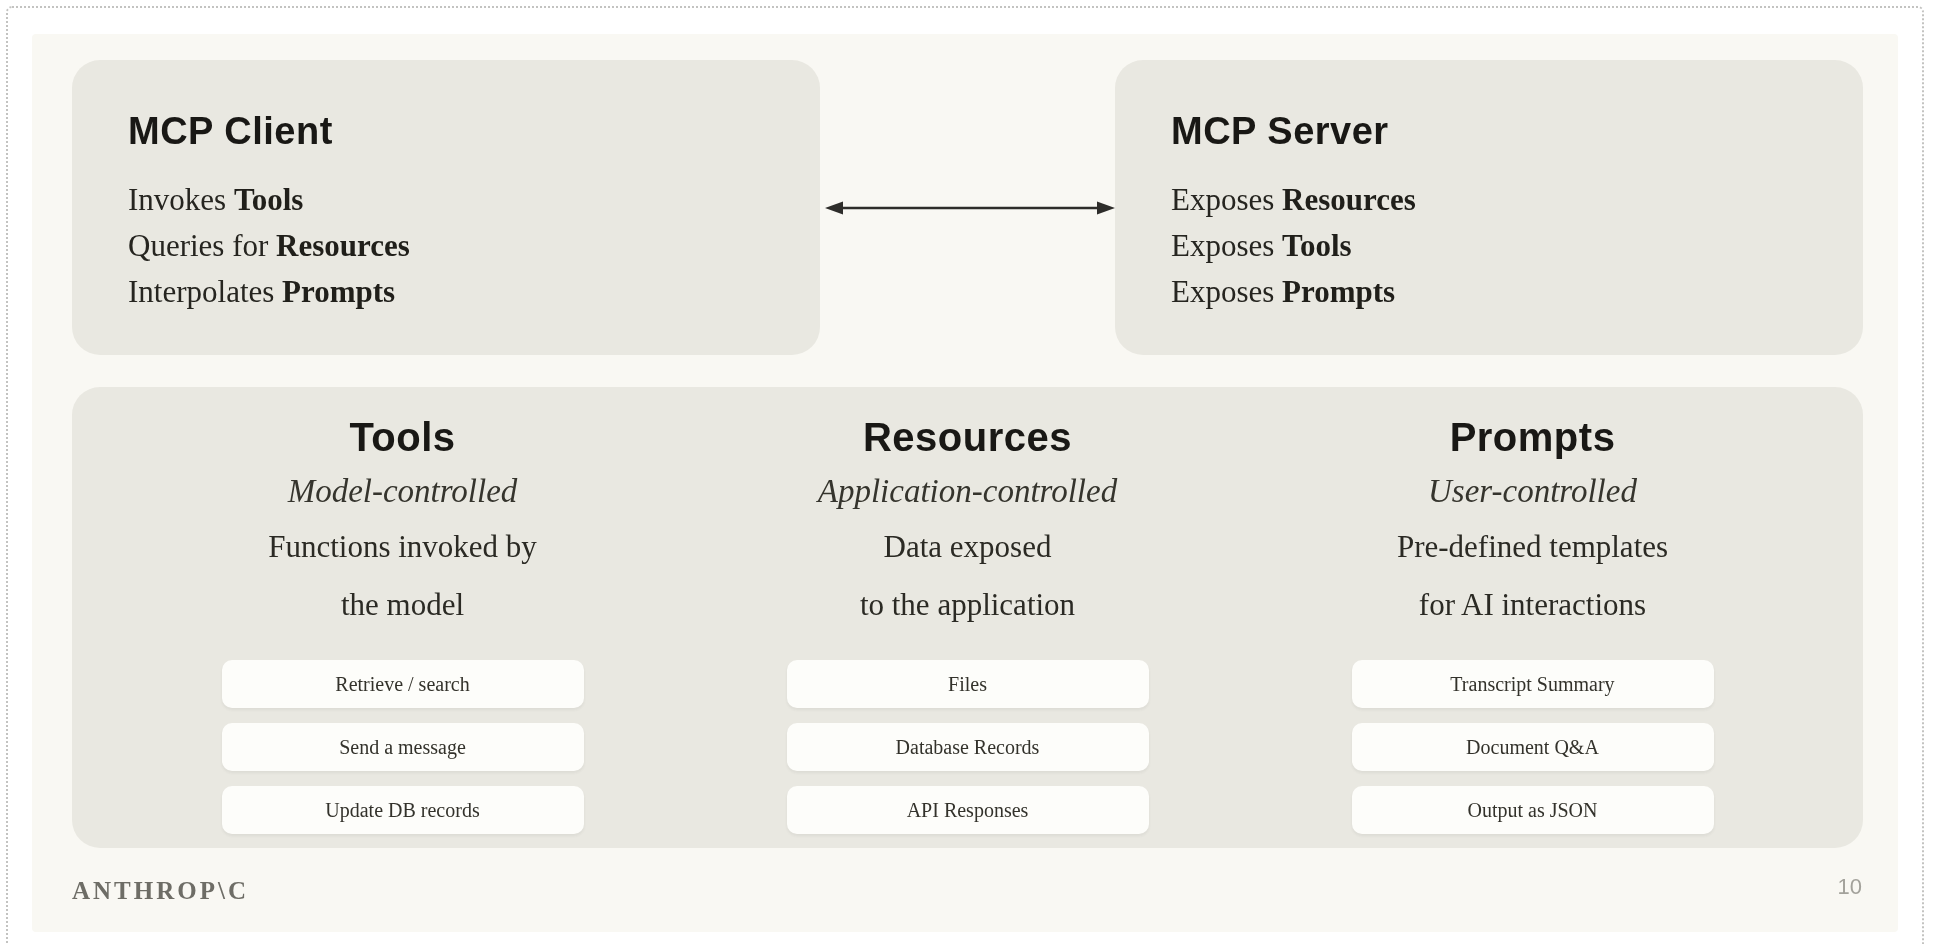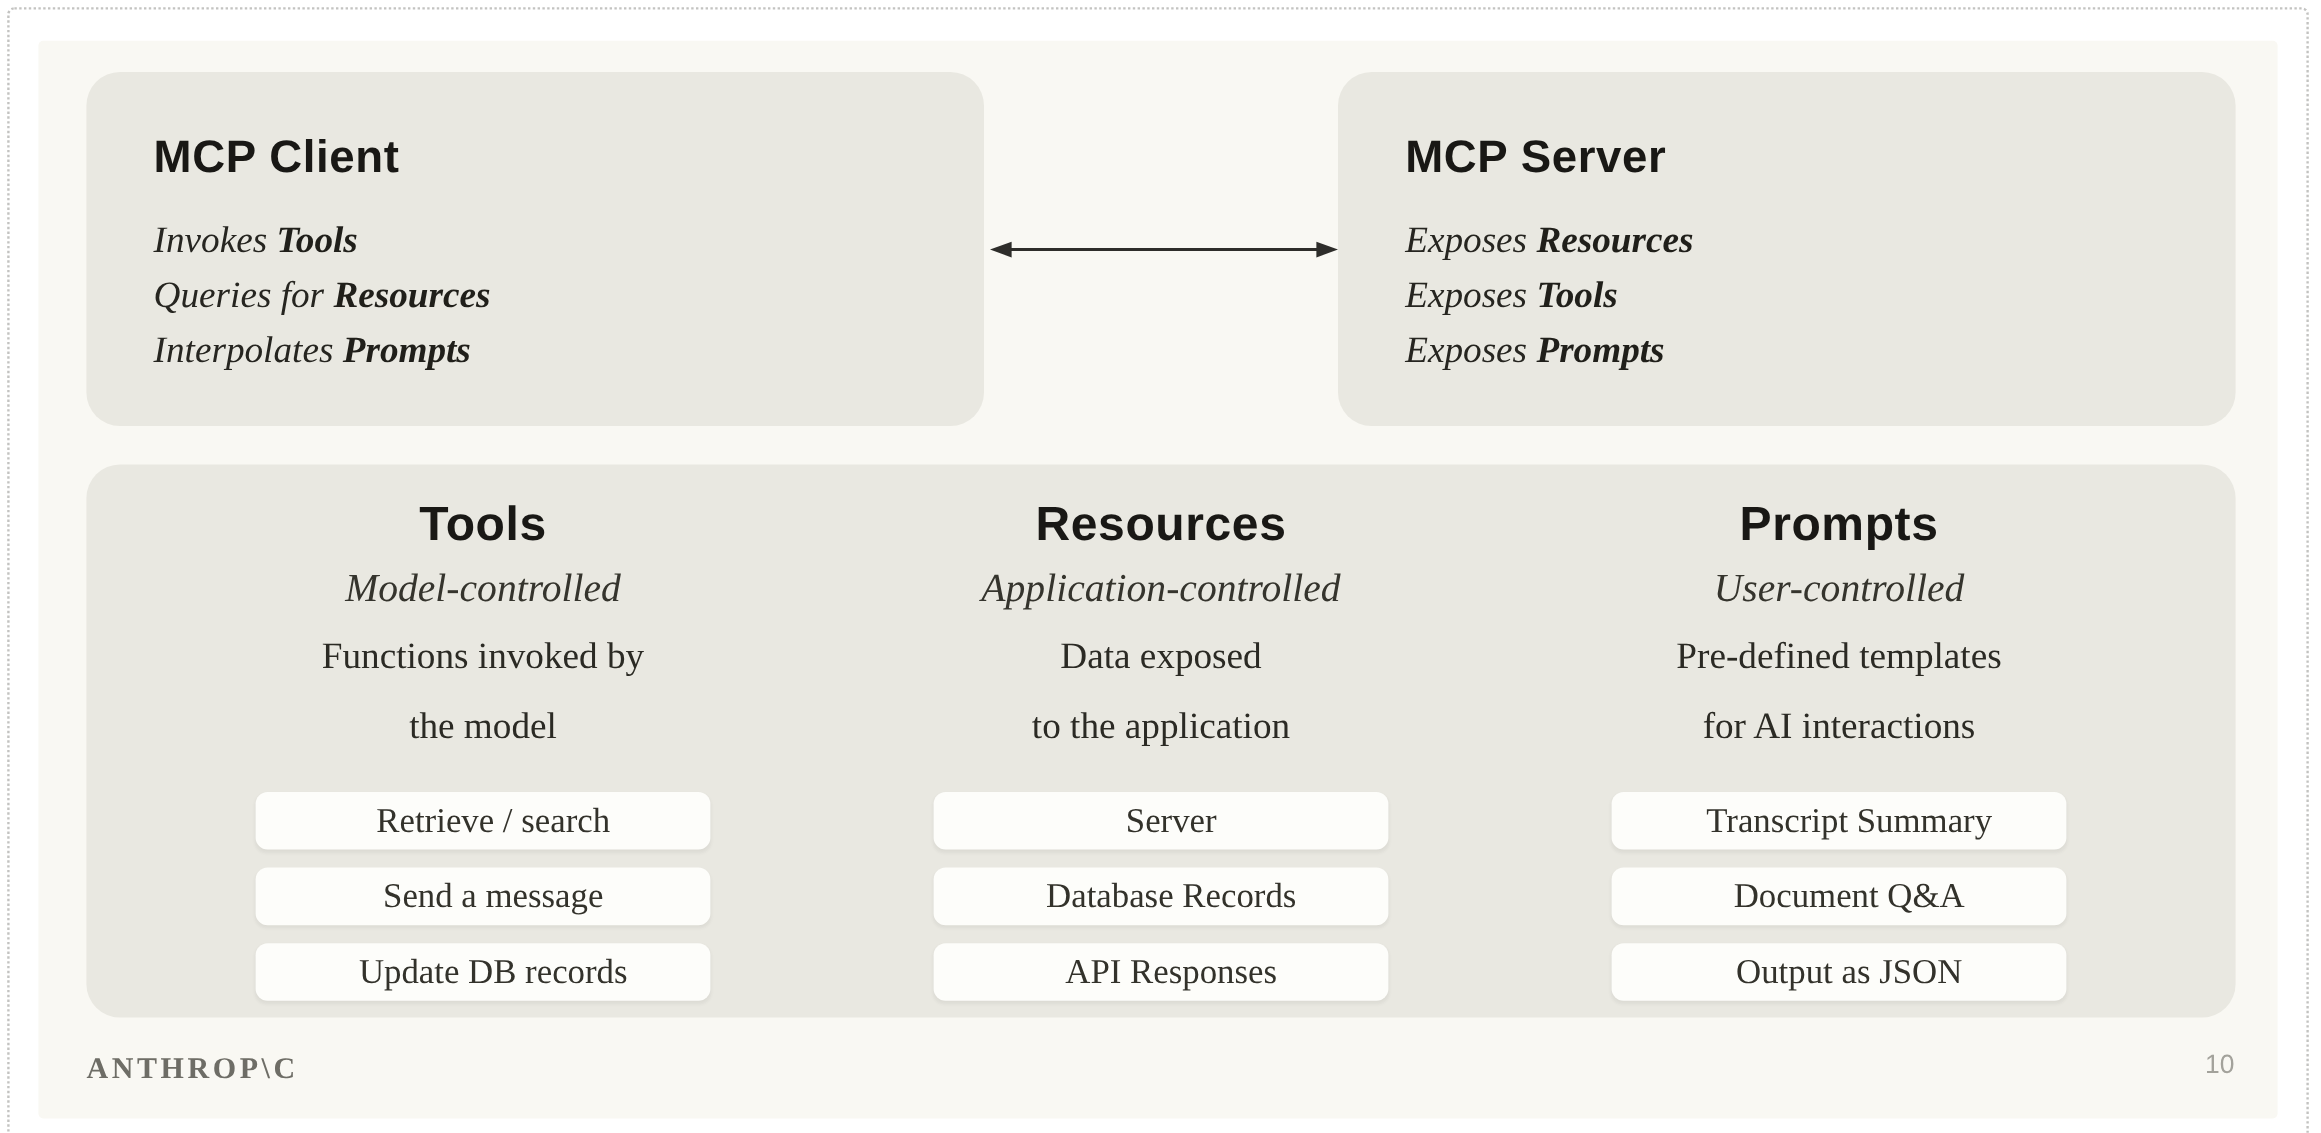--- a/index.html
+++ b/index.html
@@ -55,21 +55,20 @@
     font-weight: 700;
     color: #191815;
     letter-spacing: 0.5px;
     margin: 0 0 24px 0;
   }
   .endpoint-card .cap-line {
     font-family: "Liberation Serif", serif;
     font-size: 31px;
     line-height: 46px;
     color: #262520;
-    font-style: italic;
   }
   .endpoint-card .cap-line b { font-weight: 700; color: #201f1a; }
   .client-card { left: 40px; }
   .server-card { left: 1083px; }
 
   .link-arrow {
     position: absolute;
     left: 791px;
     top: 164px;
     width: 294px;
@@ -117,23 +116,22 @@
   .chip {
     width: 362px;
     height: 48px;
     background: #fdfdfa;
     border-radius: 10px;
     box-shadow: 0 2px 3px rgba(60,60,50,0.07);
     display: flex;
     align-items: center;
     justify-content: center;
     font-family: "Liberation Serif", serif;
-    font-size: 29px;
+    font-size: 20px;
     color: #33322b;
-    padding-left: 17px;
   }
   .brand-logo {
     position: absolute;
     left: 40px;
     top: 843px;
     font-size: 25px;
     font-weight: 700;
     letter-spacing: 3px;
     color: #6e6d66;
     font-family: Liberation Serif, serif;
@@ -187,21 +185,21 @@
           <div class="chip">Update DB records</div>
         </div>
       </div>
 
       <div class="primitive-col">
         <div class="primitive-title">Resources</div>
         <div class="primitive-control">Application-controlled</div>
         <div class="primitive-desc">Data exposed
 to the application</div>
         <div class="chip-stack">
-          <div class="chip">Server</div>
+          <div class="chip">Files</div>
           <div class="chip">Database Records</div>
           <div class="chip">API Responses</div>
         </div>
       </div>
 
       <div class="primitive-col">
         <div class="primitive-title">Prompts</div>
         <div class="primitive-control">User-controlled</div>
         <div class="primitive-desc">Pre-defined templates
 for AI interactions</div>

